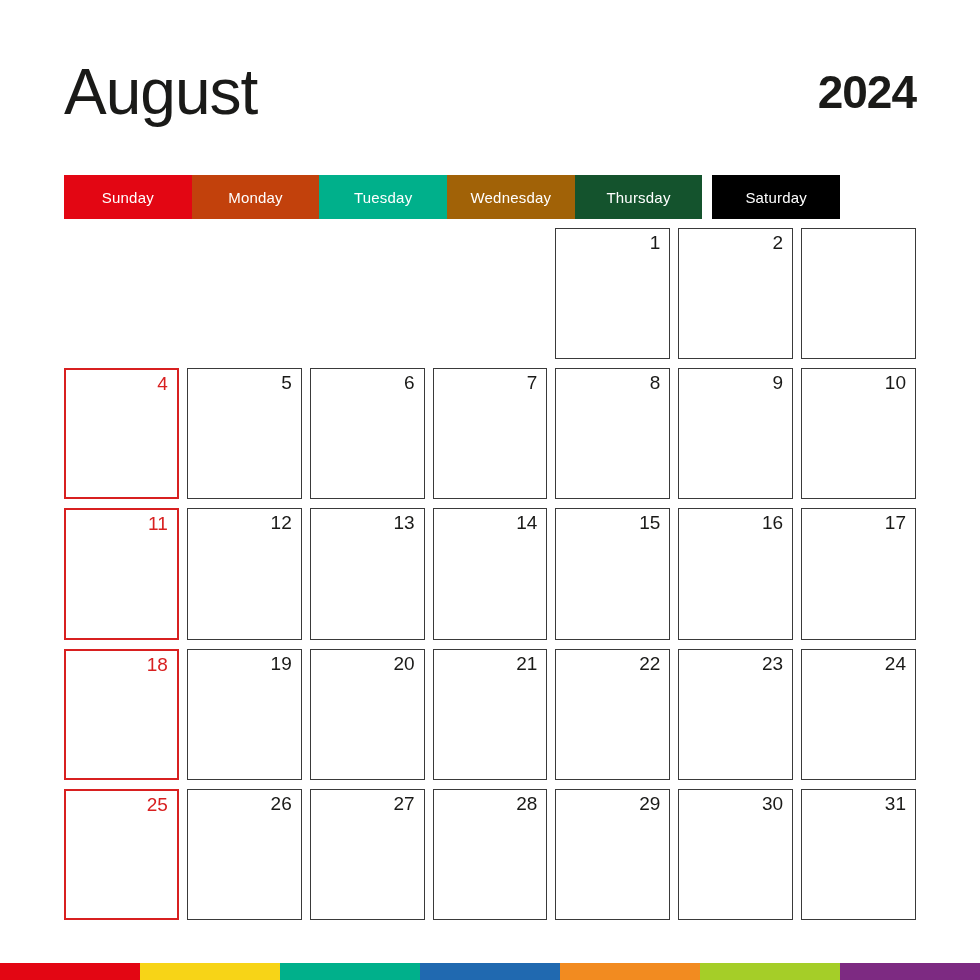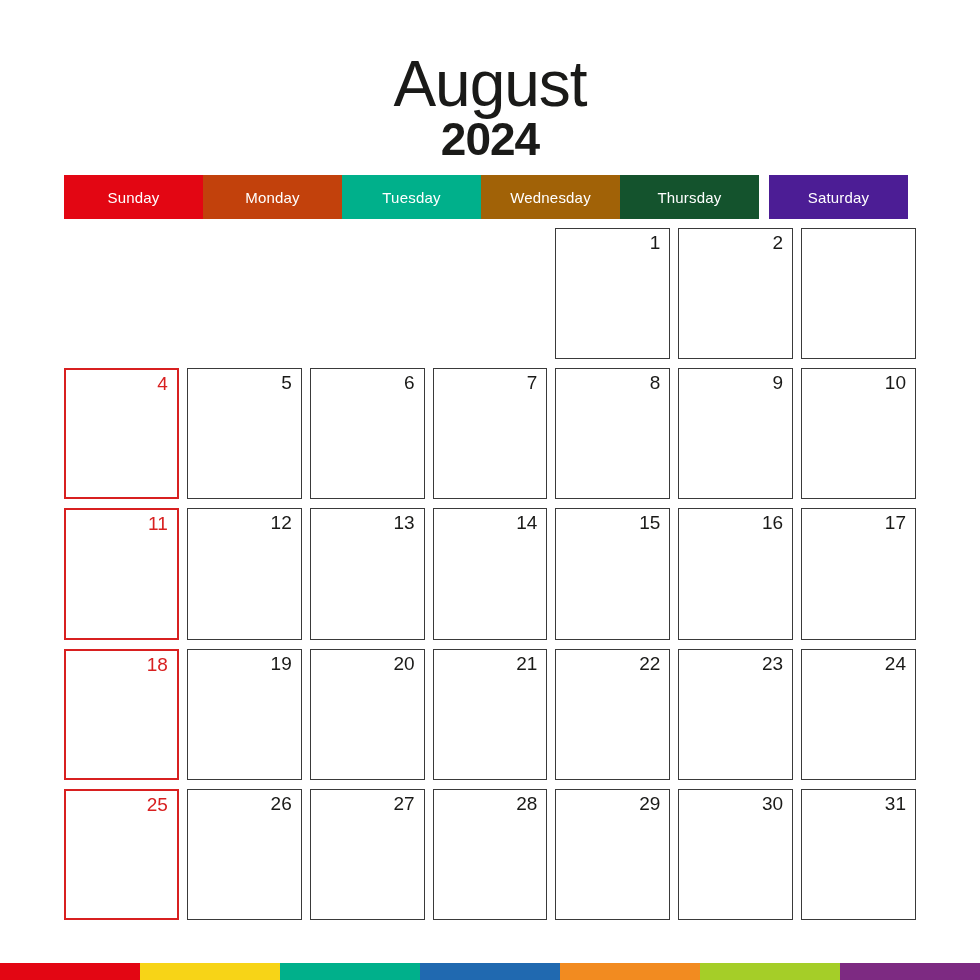--- a/index.html
+++ b/index.html
@@ -16,42 +16,41 @@
   }
 
   
   #title-row {
     position: absolute;
     left: 64px; top: 52px;
     width: 852px; height: 80px;
     display: flex;
     align-items: center;
     justify-content: space-between;
-    flex-direction: column;
   }
   #month-title {
     font-size: 64px;
     font-weight: 300;
     letter-spacing: -1px;
     color: #1a1a18;
     line-height: 1;
   }
   #year-title {
     font-size: 46px;
     font-weight: 700;
     letter-spacing: -1px;
     color: #1a1a18;
     line-height: 1;
   }
 
   
   #weekday-header {
     position: absolute;
     left: 64px; top: 175px;
-    width: 844px; height: 44px;
+    width: 776px; height: 44px;
     display: flex;
   }
   .weekday-cell {
     flex: 1 1 0;
     display: flex;
     align-items: center;
     justify-content: center;
     color: #ffffff;
     font-size: 15px;
     font-weight: 400;
@@ -119,21 +118,21 @@
       </div>
       <div class="weekday-cell" style="background: rgb(0, 176, 139);">
         <span>Tuesday</span>
       </div>
       <div class="weekday-cell" style="background: #a16207;">
         <span>Wednesday</span>
       </div>
       <div class="weekday-cell" style="background: #14532d;">
         <span>Thursday</span>
       </div>
-      <div class="weekday-cell" style="background: #4c1d95; margin-left: 10px;">
+      <div class="weekday-cell" style="background: #000000; margin-left: 10px;">
         <span>Saturday</span>
       </div>
     </div>
 
   <div id="calendar-grid">
       <div class="day-cell empty-slot no-number"></div>
       <div class="day-cell empty-slot no-number"></div>
       <div class="day-cell empty-slot no-number"></div>
       <div class="day-cell empty-slot no-number"></div>
       <div class="day-cell">

